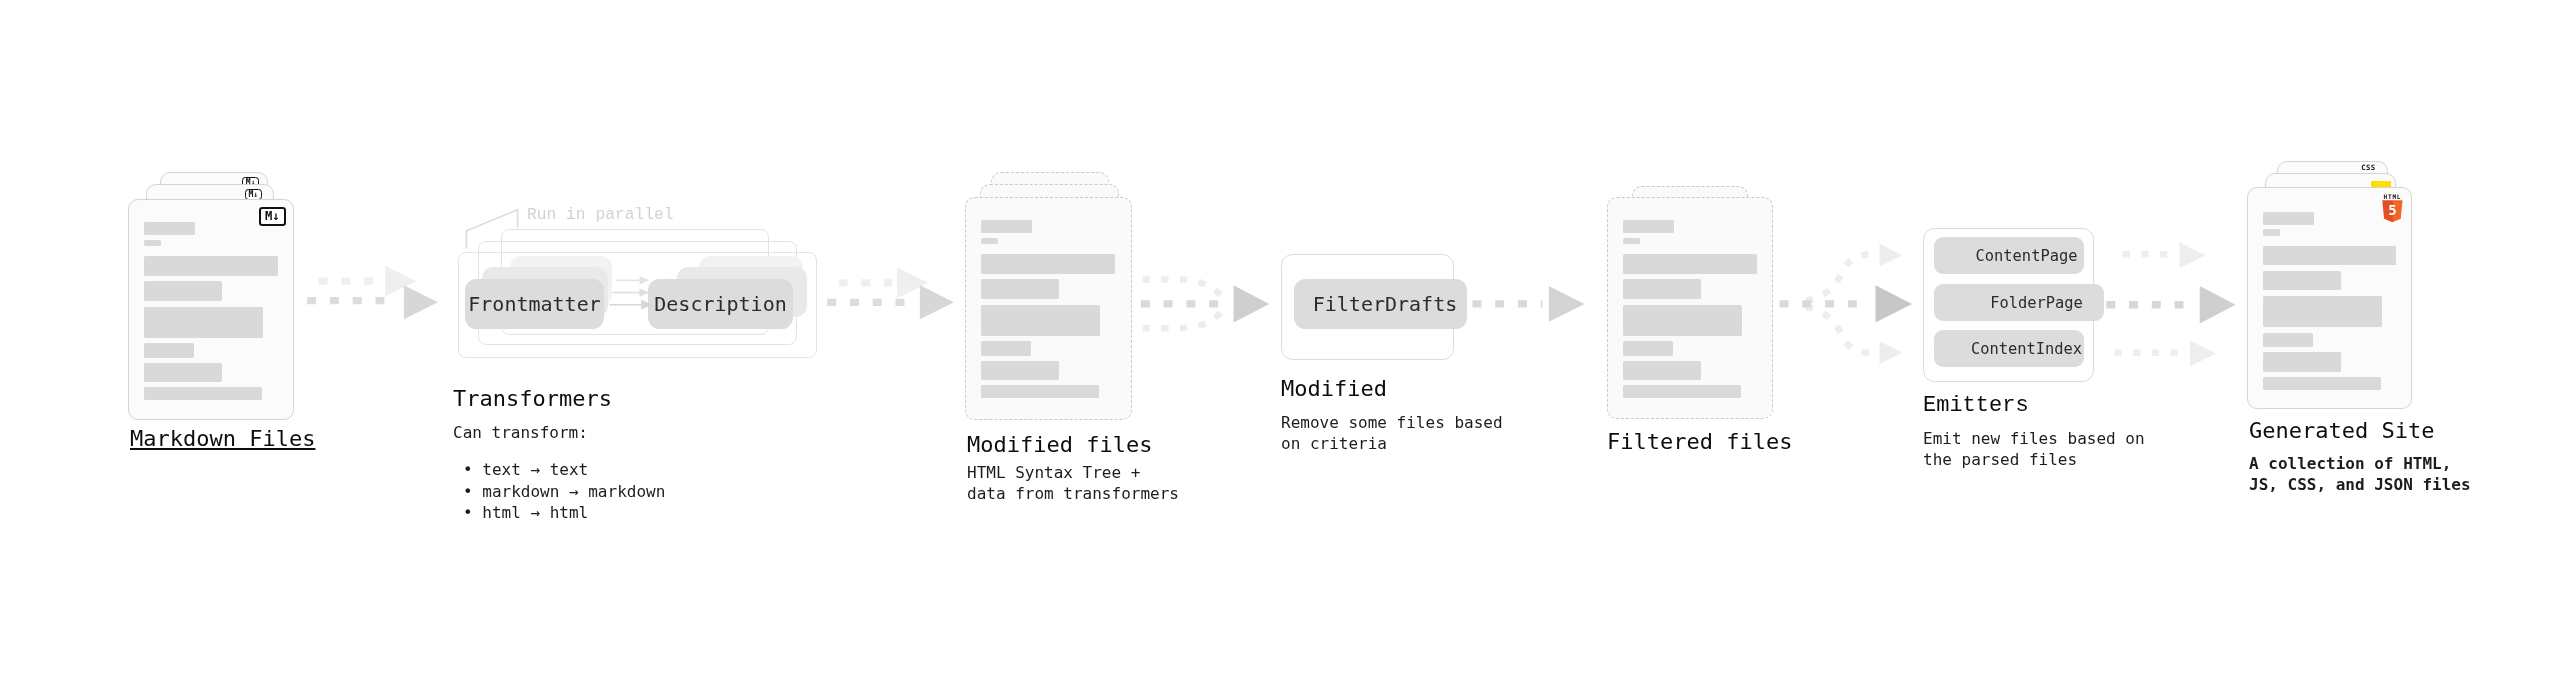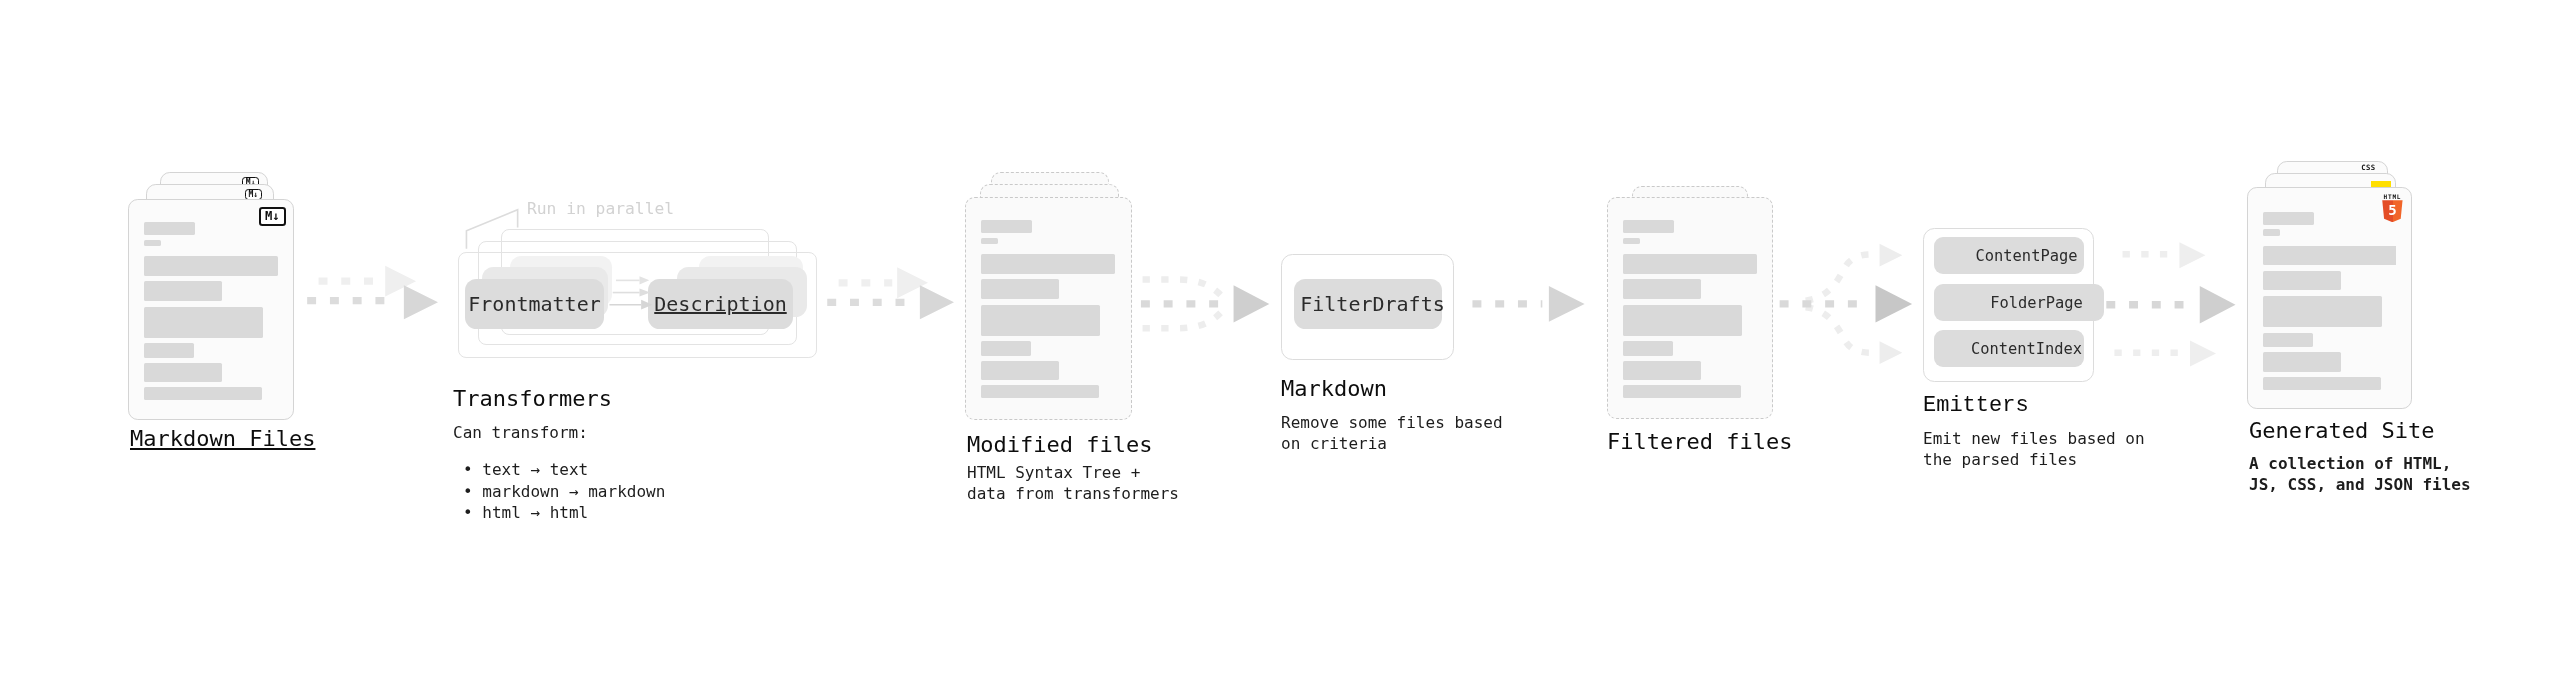--- a/index.html
+++ b/index.html
@@ -75,23 +75,23 @@
     <div class="outline-box" style="left:501px;top:229px;width:268px;height:106px;z-index:1;"></div>
     <div class="outline-box" style="left:478px;top:241px;width:319px;height:104px;z-index:1;"></div>
     <div class="outline-box" style="left:458px;top:252px;width:359px;height:106px;z-index:1;"></div>
 
     <div class="pill g2" style="left:510px;top:256px;width:102px;height:50px;z-index:2;"></div>
     <div class="pill g1" style="left:482px;top:267px;width:126px;height:50px;z-index:3;"></div>
     <div class="pill" style="left:465px;top:279px;width:139px;height:50px;z-index:4;">Frontmatter</div>
 
     <div class="pill g2" style="left:699px;top:256px;width:104px;height:50px;z-index:2;"></div>
     <div class="pill g1" style="left:677px;top:267px;width:130px;height:50px;z-index:3;"></div>
-    <div class="pill" style="left:648px;top:279px;width:145px;height:50px;z-index:4;text-decoration:underline;">Description</div>
-
-    <div class="note" style="left:527px;top:199px;">Run in parallel</div>
+    <div class="pill" style="left:648px;top:279px;width:145px;height:50px;z-index:4;">Description</div>
+
+    <div class="note" style="left:527px;top:205px;font-family:Liberation Mono, monospace;">Run in parallel</div>
 
     <div class="stage-title" style="left:453px;top:386px;">Transformers</div>
     <div class="stage-desc" style="left:453px;top:422px;">Can transform:</div>
     <div class="abs bullets" style="left:463px;top:443px;margin-top:16px;">
       <div>• text → text</div>
       <div>• markdown → markdown</div>
       <div>• html → html</div>
     </div>
   </div>
 
@@ -110,22 +110,22 @@
           <div class="bar" style="width: 118px; height: 13px; margin-bottom: 0px;"></div>
         </div>
     </div>
     <div class="stage-title" style="left:967px;top:432px;">Modified files</div>
     <div class="stage-desc" style="left:967px;top:462px;">HTML Syntax Tree +
 data from transformers</div>
   </div>
 
   <div>
     <div class="white-box" style="left:1281px;top:254px;width:173px;height:106px;"></div>
-    <div class="pill" style="left:1294px;top:279px;width:148px;height:50px;padding-left:9px;">FilterDrafts</div>
-    <div class="stage-title" style="left:1281px;top:376px;">Markdown</div>
+    <div class="pill" style="left:1294px;top:279px;width:173px;height:50px;padding-left:9px;">FilterDrafts</div>
+    <div class="stage-title" style="left:1281px;top:376px;">Modified</div>
     <div class="stage-desc" style="left:1281px;top:412px;">Remove some files based
 on criteria</div>
   </div>
 
   <div>
     <div class="file-card dashed" style="left:1632px;top:186px;width:116px;height:57px;z-index:1;"></div>
     <div class="file-card dashed" style="left:1607px;top:197px;width:166px;height:222px;z-index:2;">
       <div class="file-content">
           <div class="bar" style="width: 51px; height: 13px; margin-bottom: 4.9px;"></div>
           <div class="bar" style="width: 17px; height: 6.5px; margin-bottom: 9.8px;"></div>

